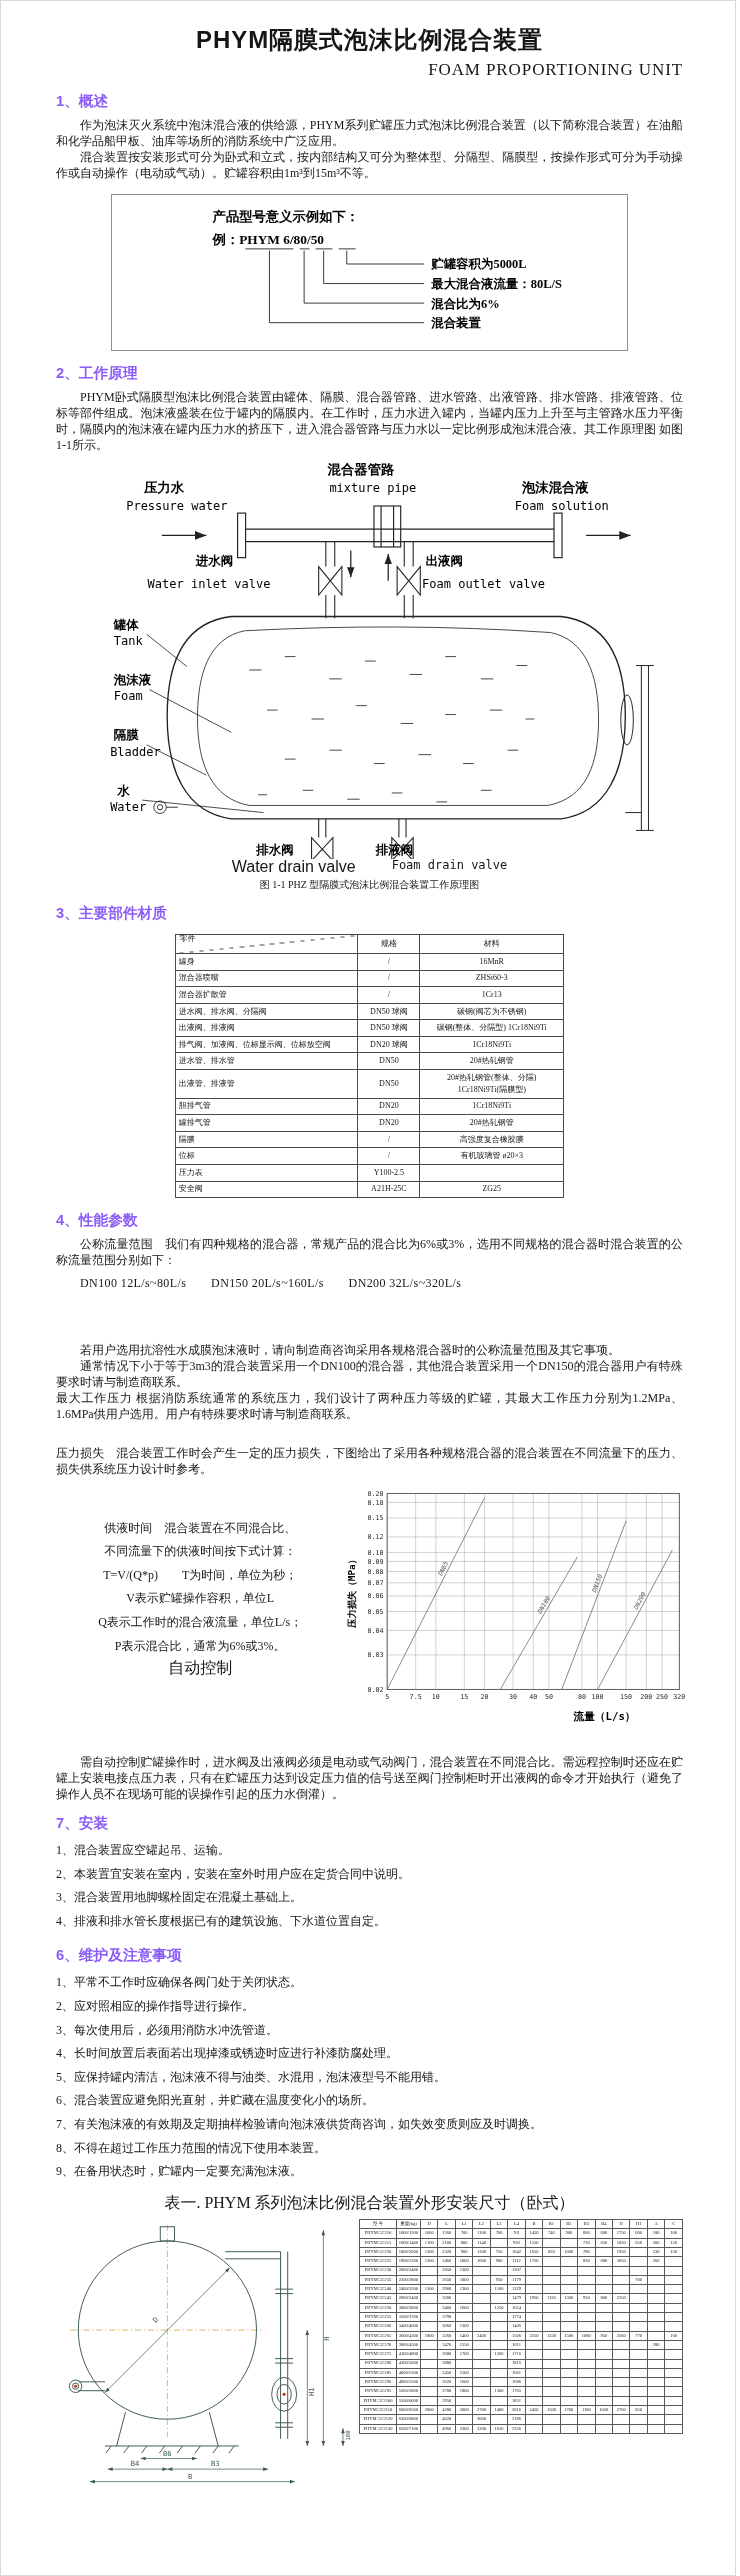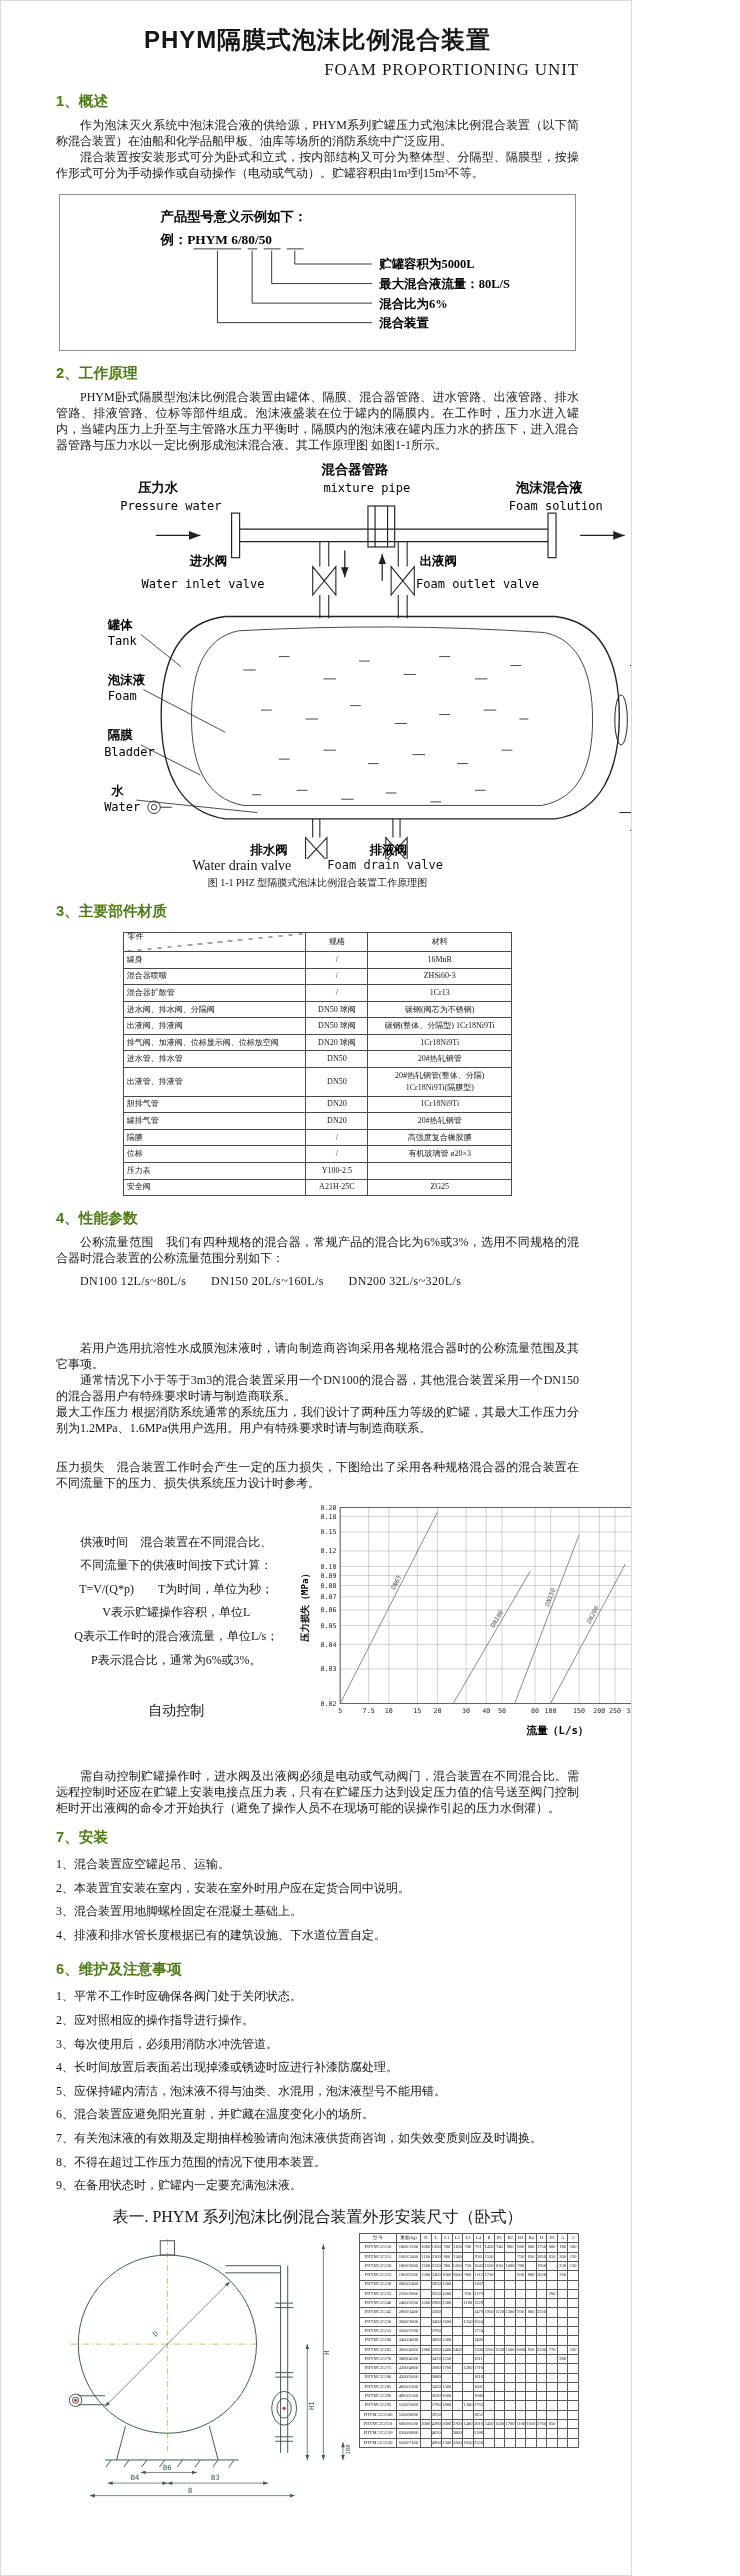--- a/index.html
+++ b/index.html
@@ -1,43 +1,43 @@
 <!DOCTYPE html>
 <html style="font-size:14.3px"><head>
 <meta charset="utf-8">
 <style>
   html,body { margin:0; padding:0; background:#ffffff; }
   .page {
-    width:632px; height:2576px; box-sizing:border-box; position:relative;
+    width:736px; height:2576px; box-sizing:border-box; position:relative;
     border:0.9px solid #d9d9d9; background:#ffffff; overflow:hidden;
     padding:19.6px 52px 9px 55px; color:#161616;
     font-family:"Liberation Serif","DejaVu Serif",serif;
   }
   .doc-title { font-family:"Liberation Sans","DejaVu Sans",sans-serif; font-weight:bold;
     font-size:24px; text-align:center; margin:3.6px 0 3.6px; letter-spacing:0.9px; }
   .doc-subtitle { font-size:17px; text-align:right; margin:0 0 9px; letter-spacing:0.9px; }
   h2.sec { font-family:"Liberation Sans","DejaVu Sans",sans-serif; font-size:14.7px;
-    font-weight:bold; margin:12.5px 0 6.2px; color:#4d7c0f; }
+    font-weight:bold; margin:12.5px 0 6.2px; color:#8b5cf6; }
   p.body { font-size:12px; line-height:16px; margin:0; text-align:justify; }
   .indent { text-indent:2em; }
   .flowline { font-size:12px; margin:7.1px 0 50px 2em; letter-spacing:0.4px; }
   .model-box { width:515px; margin:12.5px auto 5.3px; border:0.9px solid #8f8f8f; padding:5.3px 0 1.8px 0; }
   .figure-wrap { text-align:center; margin:3.6px 0 0; }
   .fig-caption { text-align:center; font-size:10px; margin:1.8px 0 5.3px; }
   table.mat { border-collapse:collapse; margin:10.7px auto 9px; width:389px; }
   table.mat th, table.mat td { border:0.9px solid #4a4a4a; font-size:8px; padding:1.8px 2.7px;
     text-align:center; line-height:1.5; font-weight:normal; }
   table.mat td:first-child { text-align:left; }
   th.diag { position:relative; height:14.3px;
     background:linear-gradient(to bottom right, transparent 49.4%, #4a4a4a 49.4%, #4a4a4a 50.6%, transparent 50.6%); }
   th.diag span { position:absolute; left:3.6px; bottom:8px;font-family:Liberation Mono, monospace; }
   .twocol { display:flex; margin:3.6px 0 0; }
   .twocol .leftcol { width:46%; padding-top:36px;text-align:center; }
   .twocol .rightcol { width:54%; }
-  .autoctl-head { font-size:14px; margin-top:30px; }
+  .autoctl-head { font-size:16px; }
   .list .li { font-size:12px; line-height:23.6px; }
   .dim-caption { text-align:center; font-size:16px; margin:9px 0 1.8px; }
   .dimflex { display:flex; align-items:flex-start; }
   .dimflex .drawing { flex:0 0 auto; }
   .dimflex .dimtablewrap { flex:1 1 auto; padding-top:3.6px; }
   table.dim { border-collapse:collapse; table-layout:fixed; width:100%; }
   table.dim th, table.dim td { border:0.4px solid #5a5a5a; font-size:4.5px; padding:0.9px 0;
     text-align:center; line-height:1.45; font-weight:normal; overflow:hidden; white-space:nowrap; }
   table.dim th:first-child, table.dim td:first-child { width:36px; }
   table.dim th:nth-child(2), table.dim td:nth-child(2) { width:23px; }
@@ -172,21 +172,21 @@
       <text class="cn" x="58" y="256" font-size="14">泡沫液</text>
       <text x="58" y="274" font-size="13.5">Foam</text>
       <text class="cn" x="58" y="318" font-size="14">隔膜</text>
       <text x="54" y="336" font-size="13.5">Bladder</text>
       <text class="cn" x="62" y="380" font-size="14">水</text>
       <text x="54" y="398" font-size="13.5">Water</text>
       <text class="cn" x="218" y="446" font-size="14">排水阀</text>
       <text class="cn" x="352" y="446" font-size="14">排液阀</text>
     </svg>
     <div style="display:flex; justify-content:center; gap:36px; margin-top:-5.3px;">
-      <span style="font-family:Liberation Serif, serif; font-size:14px;text-align:center;">Water drain valve</span>
+      <span style="font-family:Liberation Sans, sans-serif; font-size:16px;text-align:center;">Water drain valve</span>
       <span style="font-family:'DejaVu Sans Mono',monospace; font-size:12px;">Foam drain valve</span>
     </div>
   </div>
   <div class="fig-caption">图 1-1 PHZ 型隔膜式泡沫比例混合装置工作原理图</div>
 
   <h2 class="sec">3、主要部件材质</h2>
   <table class="mat">
     <thead>
       <tr>
         <th class="diag" style="width:47%">

